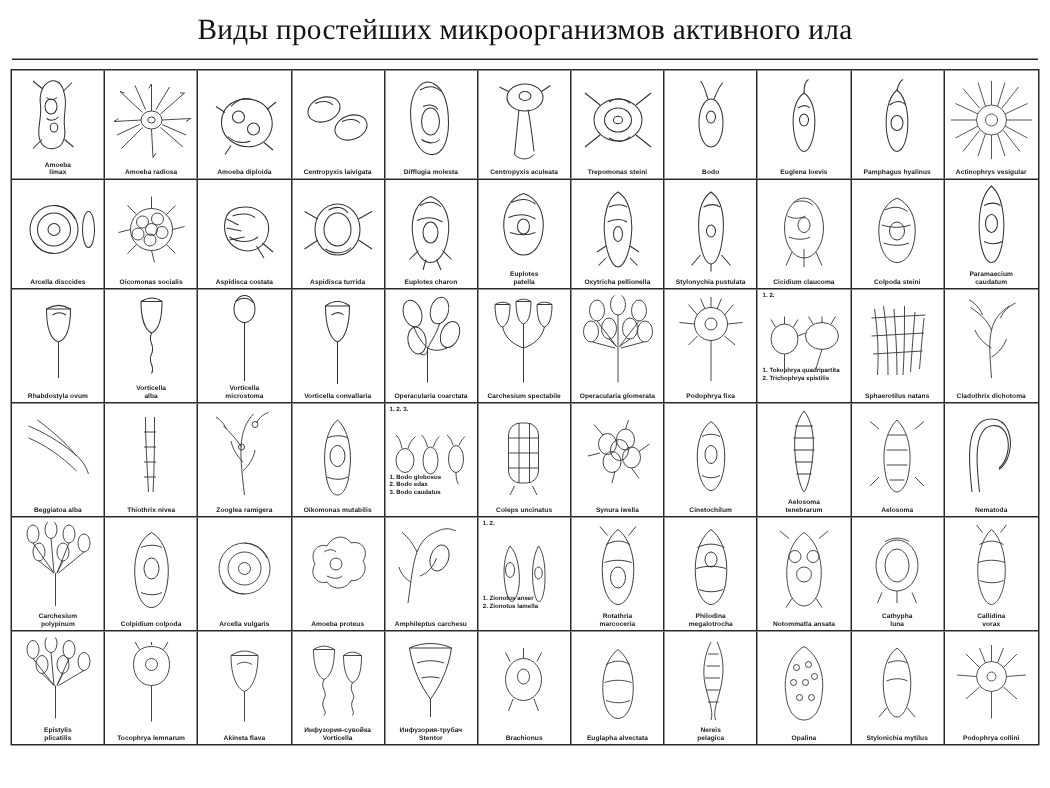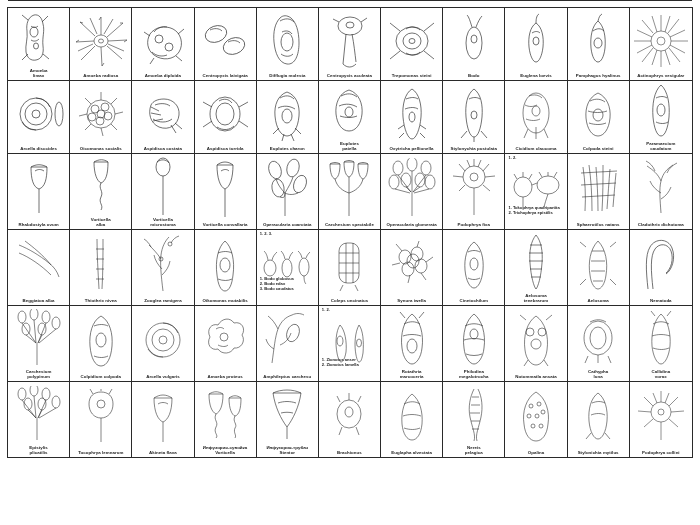--- a/index.html
+++ b/index.html
@@ -96,20 +96,21 @@
   .r2 .cell { height: 75px; }
   .r3 .cell { height: 75px; }
   .r4 .cell { height: 75px; }
   .r5 .cell { height: 75px; }
 </style>
 </head>
 <body>
 
 <div id="page">
 
+  <div id="title">Виды простейших микроорганизмов активного ила</div>
   <div id="title-rule"></div>
 
   <div id="grid">
 
     <div class="row r0">
       <div class="cell" style="width: 9.09091%;">
         <div class="art">
           <svg width="54" height="56" viewBox="0 0 54 56">
             <g fill="none" stroke="#333" stroke-width="0.7">
               <path d="M22 5 c-6 2 -8 9 -7 16 c1 8 -2 14 -1 21 c1 6 5 9 10 8 c6 -1 8 -7 7 -14 c-1 -9 2 -15 0 -22 c-1 -6 -4 -10 -9 -9z"></path>

